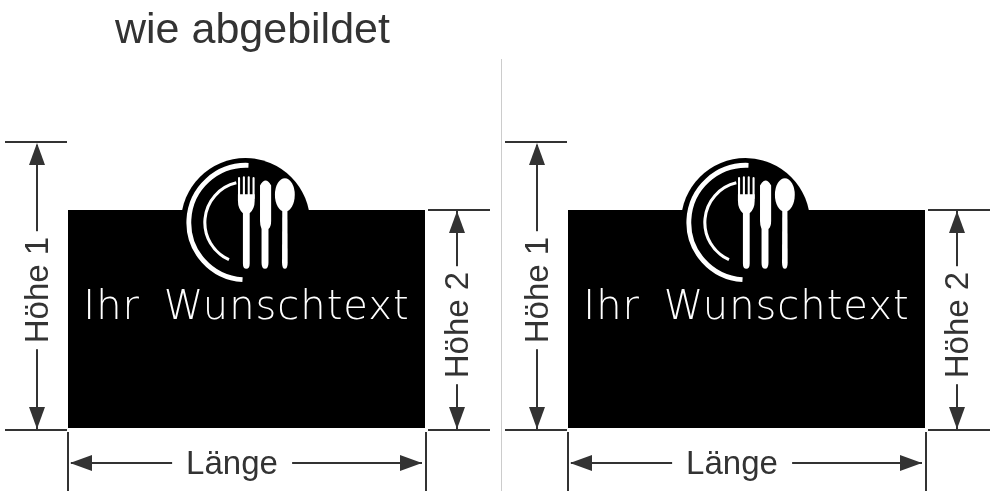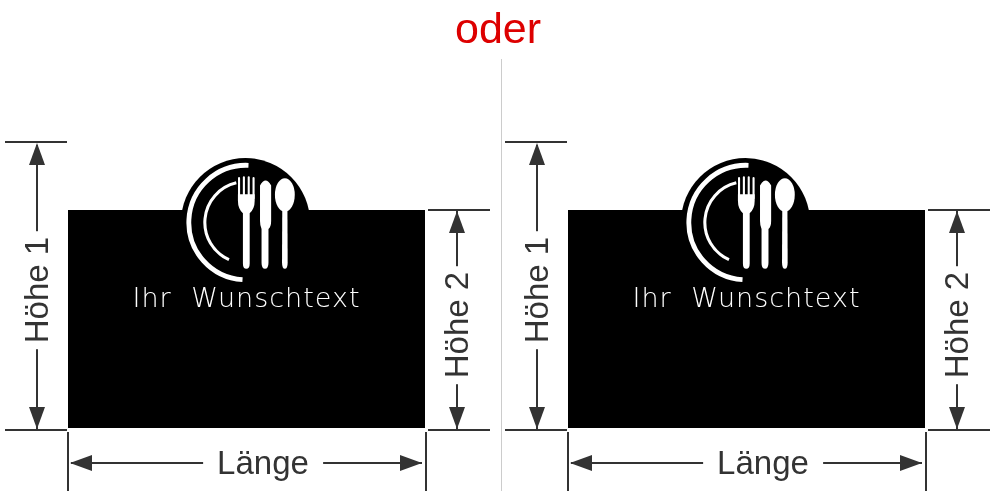--- a/index.html
+++ b/index.html
@@ -16,21 +16,21 @@
   .hdr-or{left:455px;color:var(--red);}
   .hdr-right{left:652px;}
   
   .divider{position:absolute;left:501px;top:59px;width:1px;height:432px;background:var(--divider);}
   
   .panel{position:absolute;top:0;width:500px;height:500px;}
   .p0{left:0;} .p1{left:500px;}
   .plaque{position:absolute;left:68px;top:210px;width:357px;height:218px;background:#000;}
   .logo{position:absolute;left:181px;top:158px;width:129px;height:129px;}
   .plaque-text{position:absolute;left:68px;top:283px;width:357px;text-align:center;
-      font-family:"DejaVu Sans",sans-serif;font-weight:200;font-size:27px;line-height:1.1;
+      font-family:"DejaVu Sans",sans-serif;font-weight:200;font-size:40px;line-height:1.1;
       color:#ffffff;letter-spacing:1px;word-spacing:10px;white-space:nowrap;}
   
   .dim-line{position:absolute;background:var(--line);}
   .h1-cap-top{left:5px;top:141px;width:62px;height:2px;}
   .h1-cap-bot{left:5px;top:429px;width:62px;height:2px;}
   .h1-line{left:36px;top:145px;width:2px;height:284px;}
   .h2-cap-top{left:428px;top:209px;width:62px;height:2px;}
   .h2-cap-bot{left:428px;top:429px;width:62px;height:2px;}
   .h2-line{left:456px;top:211px;width:2px;height:218px;}
   .len-ext-l{left:67px;top:432px;width:2px;height:59px;}
@@ -41,28 +41,28 @@
   .arr.down{border-left:8px solid transparent;border-right:8px solid transparent;border-top:22px solid var(--line);}
   .arr.aleft{border-top:8px solid transparent;border-bottom:8px solid transparent;border-right:22px solid var(--line);}
   .arr.aright{border-top:8px solid transparent;border-bottom:8px solid transparent;border-left:22px solid var(--line);}
   .a-h1-up{left:29px;top:143px;} .a-h1-dn{left:29px;top:407px;}
   .a-h2-up{left:449px;top:211px;} .a-h2-dn{left:449px;top:407px;}
   .a-len-l{left:70px;top:455px;} .a-len-r{left:400px;top:455px;}
   .dim-label{position:absolute;font-size:33px;line-height:1.15;color:var(--line);
       background:#fff;white-space:nowrap;}
   .h1-label{left:37px;top:290px;transform:translate(-50%,-50%) rotate(-90deg);padding:0 6px;}
   .h2-label{left:457px;top:325px;transform:translate(-50%,-50%) rotate(-90deg);padding:0 6px;}
-  .len-label{left:263px;top:463px;transform:translate(-50%,-50%);padding:0 14px;}
+  .len-label{left:232px;top:463px;transform:translate(-50%,-50%);padding:0 14px;}
 </style>
 </head>
 <body>
 
 <div class="stage">
 
-  <div class="hdr hdr-or">oder</div>
+  <div class="hdr hdr-left">wie abgebildet</div>
 
   <div class="divider"></div>
 
   <div class="panel p0">
     <div class="plaque"></div>
 
     <svg class="logo" viewBox="0 0 160 160">
       <circle cx="80" cy="80" r="80" fill="#000"></circle>
       <path d="M83.7 9.1 A71 71 0 0 0 76.3 150.9" fill="none" stroke="#fff" stroke-width="6"></path>
       <path d="M68.6 30.8 A50.5 50.5 0 0 0 59.5 126.1" fill="none" stroke="#fff" stroke-width="3.8"></path>

